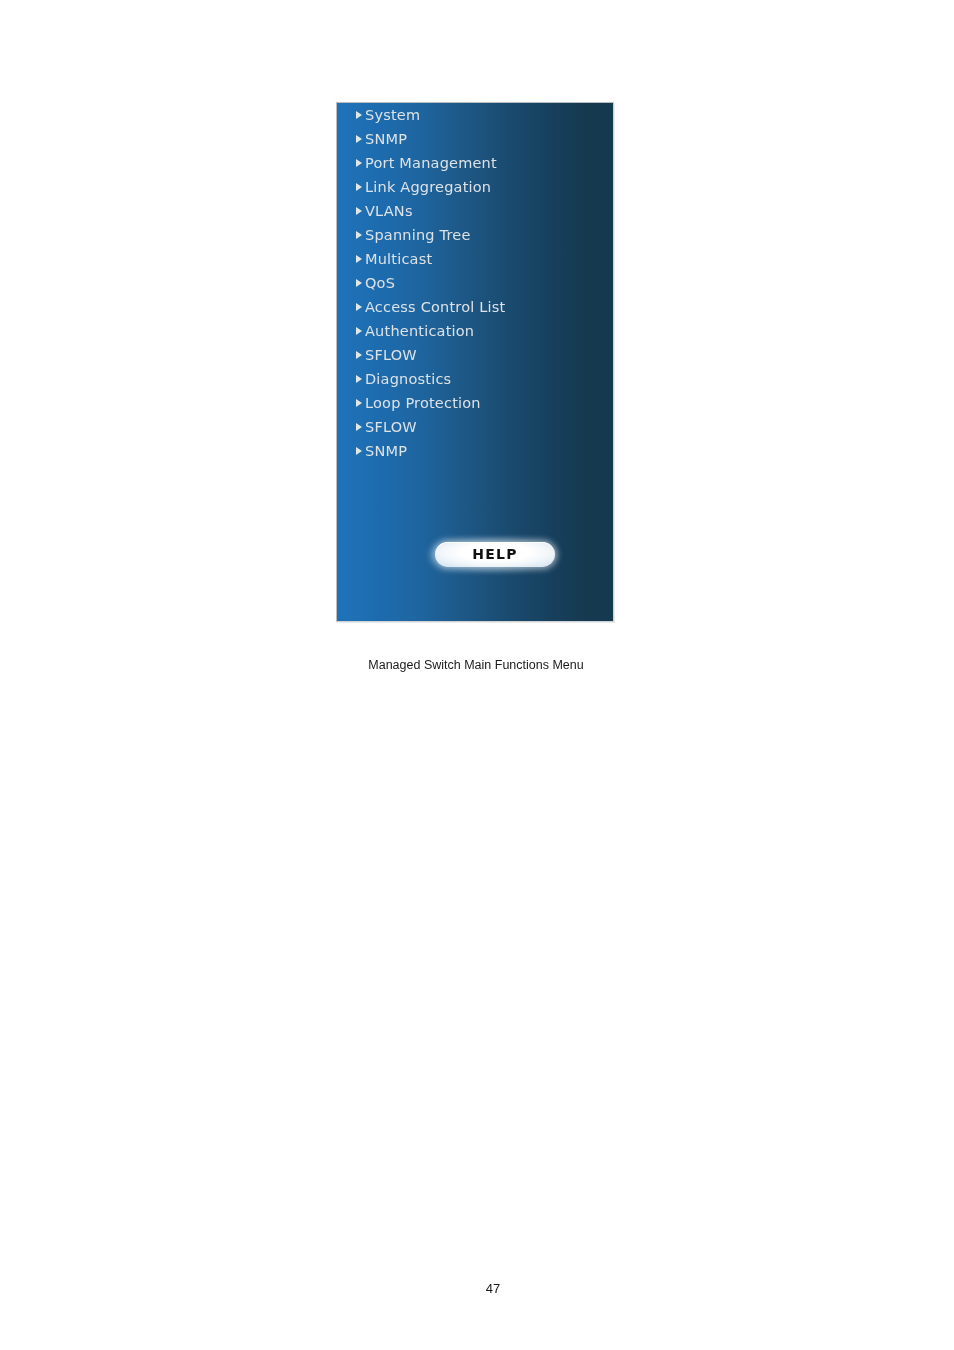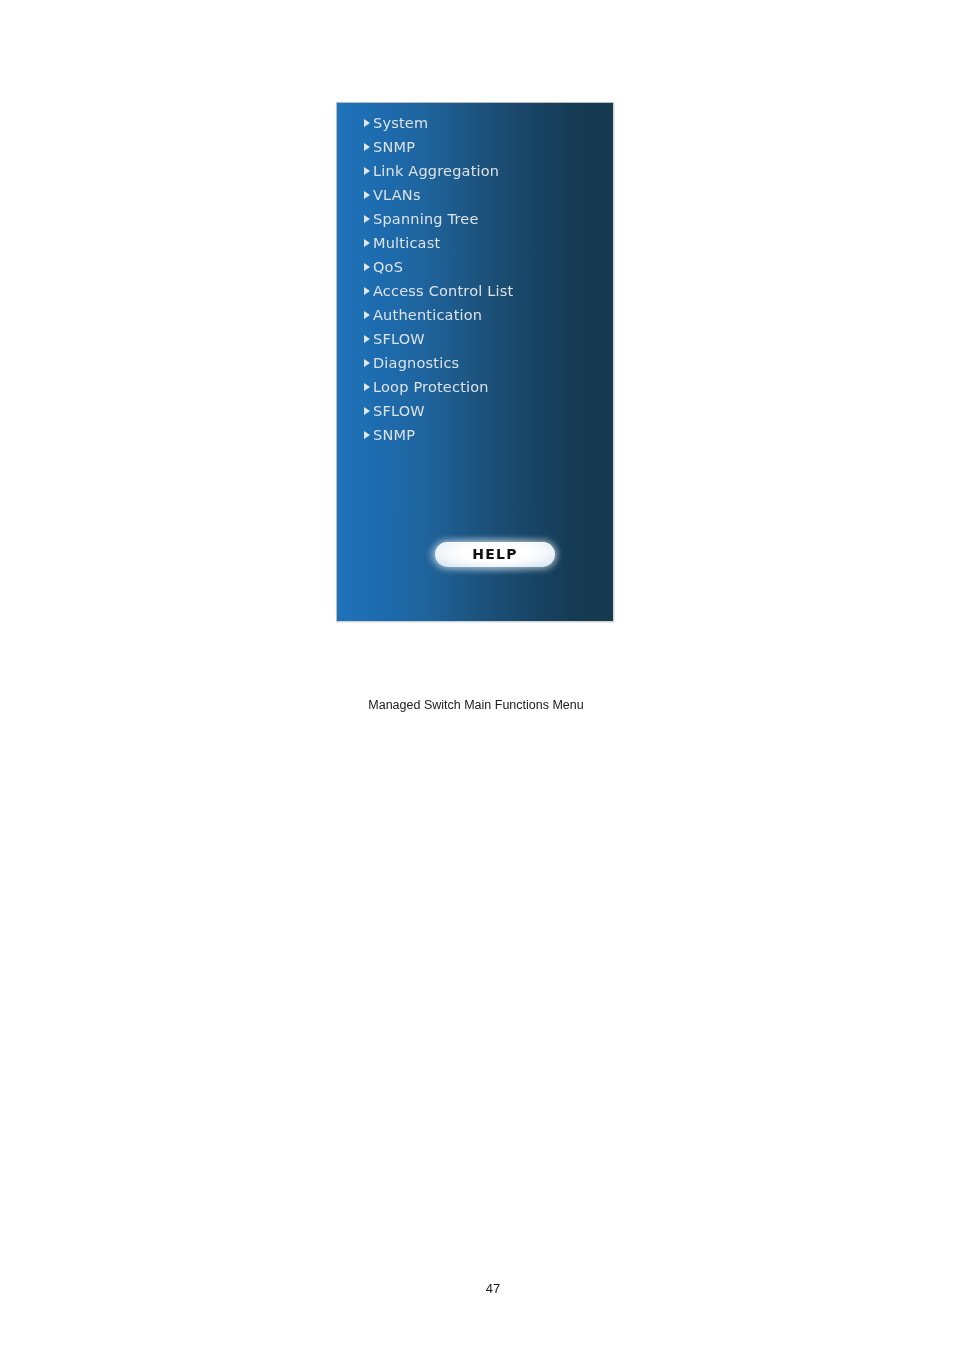--- a/index.html
+++ b/index.html
@@ -47,21 +47,21 @@
         #15394f 100%);
     box-shadow: 1px 1px 0 rgba(0,0,0,0.08);
   }
 
   #menu-list {
     position: absolute;
     left: 0;
     top: 0;
     width: 100%;
     padding: 0;
-    margin: 8px;
+    margin: 0;
     list-style: none;
   }
 
   .menu-item {
     position: relative;
     height: 24px;
     line-height: 24px;
     padding-left: 28px;
     color: #dde2e6;
     font-family: "DejaVu Sans", sans-serif;
@@ -141,21 +141,20 @@
   #figure-caption {
     position: absolute;
     left: 336px;
     top: 658px;
     width: 280px;
     text-align: center;
     font-family: "Liberation Sans", sans-serif;
     font-size: 12.5px;
     color: #1a1a1a;
     white-space: nowrap;
-    margin-top: 40px;
   }
 
   
   #page-number {
     position: absolute;
     left: 0;
     top: 1281px;
     width: 954px;
     text-align: center;
     font-family: "Liberation Sans", sans-serif;
@@ -167,20 +166,21 @@
 </head>
 <body>
 
 <div id="figure">
 
   <div id="menu-panel">
 
     <ul id="menu-list">
         <li class="menu-item"><span class="bullet"></span><span class="label">System</span></li>
         <li class="menu-item"><span class="bullet"></span><span class="label">SNMP</span></li>
+        <li class="menu-item"><span class="bullet"></span><span class="label">Port Management</span></li>
         <li class="menu-item"><span class="bullet"></span><span class="label">Link Aggregation</span></li>
         <li class="menu-item"><span class="bullet"></span><span class="label">VLANs</span></li>
         <li class="menu-item"><span class="bullet"></span><span class="label">Spanning Tree</span></li>
         <li class="menu-item"><span class="bullet"></span><span class="label">Multicast</span></li>
         <li class="menu-item"><span class="bullet"></span><span class="label">QoS</span></li>
         <li class="menu-item"><span class="bullet"></span><span class="label">Access Control List</span></li>
         <li class="menu-item"><span class="bullet"></span><span class="label">Authentication</span></li>
         <li class="menu-item"><span class="bullet"></span><span class="label">SFLOW</span></li>
         <li class="menu-item"><span class="bullet"></span><span class="label">Diagnostics</span></li>
         <li class="menu-item"><span class="bullet"></span><span class="label">Loop Protection</span></li>

